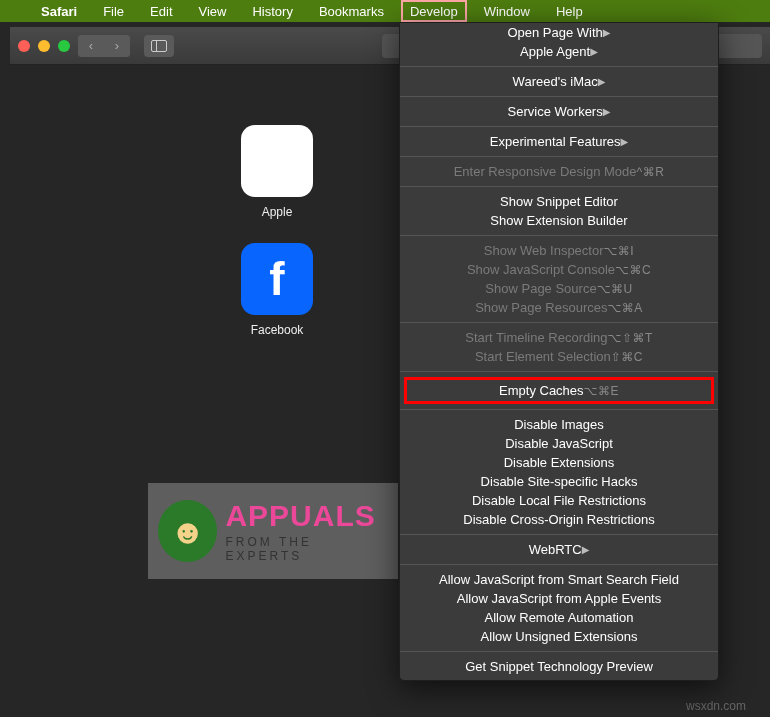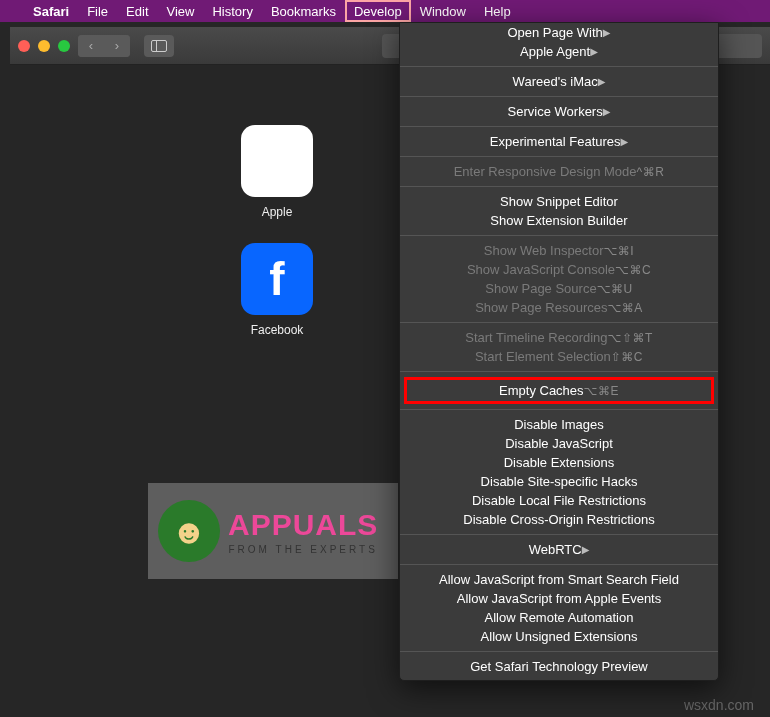--- a/index.html
+++ b/index.html
@@ -9,25 +9,25 @@
       background: #262626;
       font-family: -apple-system, BlinkMacSystemFont, "Helvetica Neue", sans-serif;
       font-size: 13px;
       color: #fff;
       overflow: hidden;
       position: relative;
     }
     
     .menubar {
       height: 22px;
-      background: #701a75;
+      background: #4d7c0f;
       display: flex;
       align-items: flex-end;
       padding: 0 10px;
-      gap: 0;
+      gap: 8px;
     }
     .menubar .apple-logo {
       font-size: 15px;
       padding: 0 10px 0 4px;
     }
     .menubar .menu-item {
       padding: 2px 9px;
       font-size: 13px;
       height: 22px;
       display: flex;
@@ -178,24 +178,24 @@
     }
     .wm-head {
       width: 62px; height: 62px;
       border-radius: 50%;
       background: #2a7a2a;
       display:flex;align-items:center;justify-content:center;
       color:#f4d28a; font-size:34px;
     }
     .wm-text { display:flex;flex-direction:column;gap:2px; }
     .wm-brand { font-size:30px; letter-spacing:1px; color:#ec4899; font-weight:700;}
-    .wm-sub { font-size:10px; letter-spacing:3px; color:#333;text-align:center; }
+    .wm-sub { font-size:12px; letter-spacing:3px; color:#333; }
     .bottom-credit{
-      position:absolute; right:16px; bottom:4px;
-      font-size:14px; color:#666;
+      position:absolute; right:24px; bottom:4px;
+      font-size:12px; color:#666;
     }
   </style>
 </head>
 <body>
 
 <div class="menubar">
   <span class="apple-logo"></span>
   <span class="menu-item menu-app">Safari</span>
   <span class="menu-item">File</span>
   <span class="menu-item">Edit</span>
@@ -354,21 +354,21 @@
       <span>Allow JavaScript from Apple Events</span>
     </div>
     <div class="dd-item">
       <span>Allow Remote Automation</span>
     </div>
     <div class="dd-item">
       <span>Allow Unsigned Extensions</span>
     </div>
     <div class="dd-sep"></div>
     <div class="dd-item">
-      <span>Get Safari Technology Preview</span>
+      <span>Get Snippet Technology Preview</span>
     </div>
   </div>
 
 <div class="watermark">
   <div class="wm-head">☻</div>
   <div class="wm-text">
     <span class="wm-brand">APPUALS</span>
     <span class="wm-sub">FROM THE EXPERTS</span>
   </div>
 </div>

